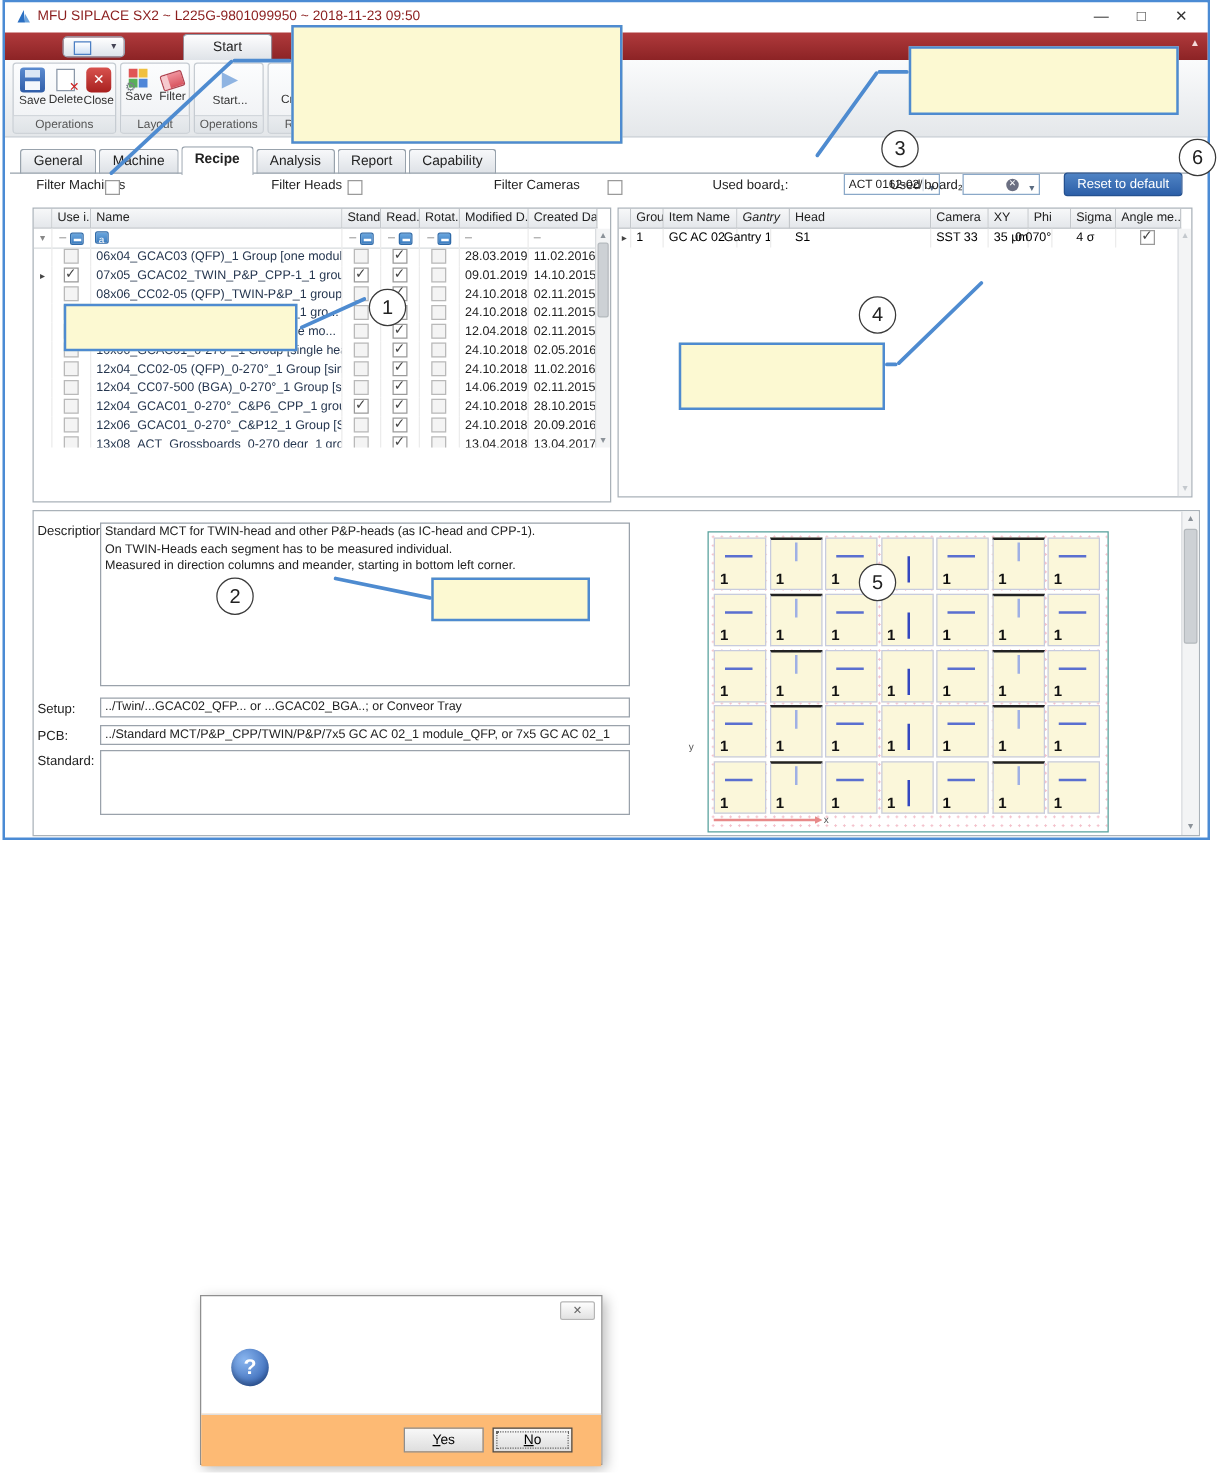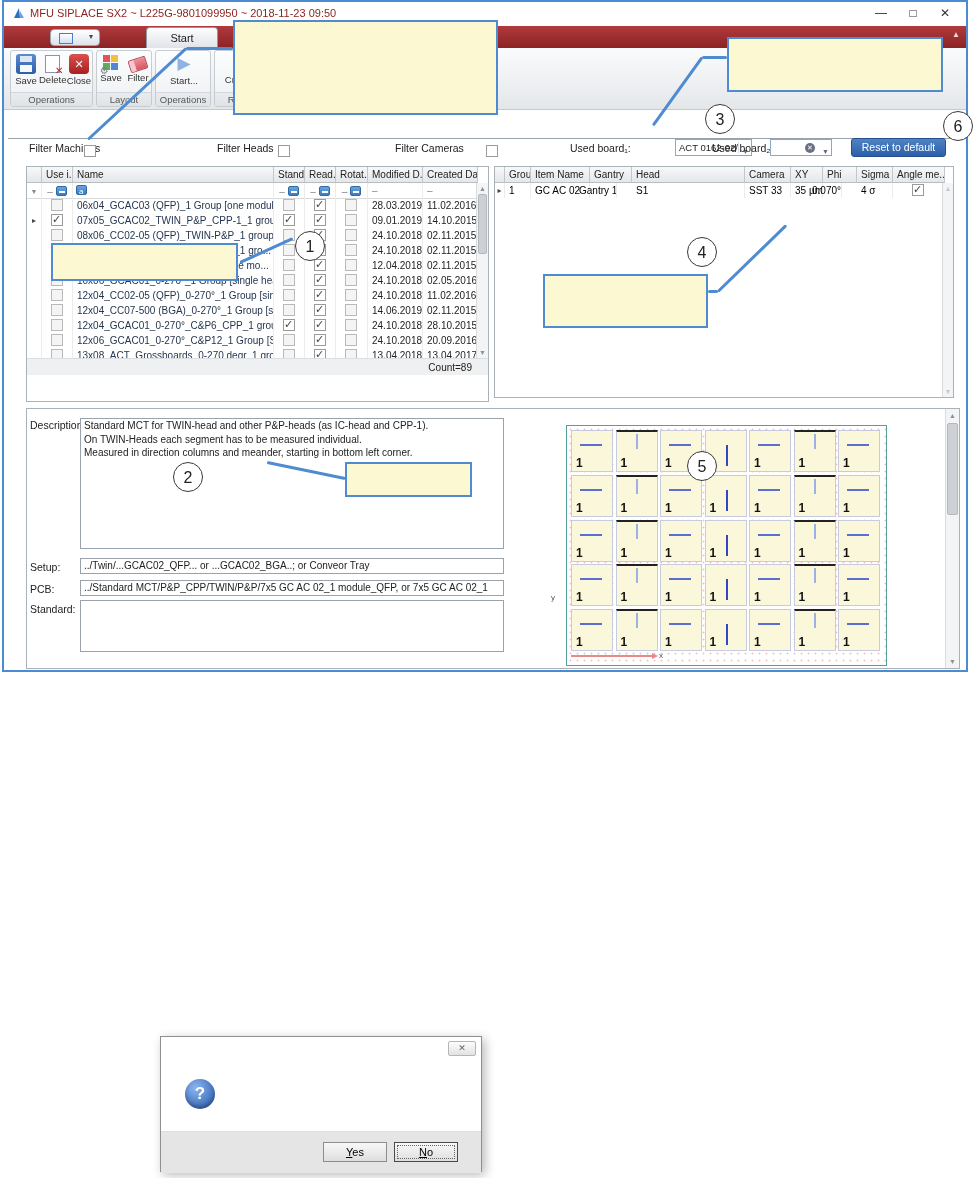--- a/index.html
+++ b/index.html
@@ -97,21 +97,21 @@
   
   .co-box{position:absolute;background:#fcf9d2;border:2px solid #4e8bd0;box-sizing:border-box;z-index:20;}
   .co-line{position:absolute;height:3px;background:#4e8bd0;border-radius:2px;transform-origin:0 50%;z-index:21;}
   .co-circle{position:absolute;width:30px;height:30px;border:1.5px solid #3a3a3a;border-radius:50%;background:#fff;text-align:center;line-height:30px;font-size:16px;color:#222;box-sizing:border-box;z-index:22;}
   
   .dialog{position:absolute;left:160px;top:1036px;width:322px;height:136px;border:1px solid #8f8f8f;background:#fff;box-shadow:3px 3px 10px rgba(0,0,0,.28);box-sizing:border-box;}
   .dlg-title{position:absolute;left:0;top:0;width:100%;height:22px;background:linear-gradient(#f6f7f8,#e7e9ec);border-bottom:1px solid #d7d9dc;font-size:11px;color:#222;line-height:22px;padding-left:8px;box-sizing:border-box;}
   .dlg-close{position:absolute;right:5px;top:4px;width:28px;height:15px;border:1px solid #b5b5b5;border-radius:2px;background:linear-gradient(#fdfdfd,#e2e2e2);text-align:center;line-height:13px;font-size:9px;color:#666;box-sizing:border-box;}
   .qicon{position:absolute;left:24px;top:42px;width:30px;height:30px;border-radius:50%;background:radial-gradient(circle at 35% 30%,#8ab6ef,#2253a8);color:#fff;font-weight:bold;font-size:17px;text-align:center;line-height:30px;box-shadow:inset 0 -3px 4px rgba(0,0,0,.25);}
   .dlg-msg{position:absolute;left:62px;top:50px;font-size:11px;font-weight:bold;color:#111;}
-  .dlg-strip{position:absolute;left:0;top:94px;width:100%;height:41px;background:#e5e5e5;border-top:1px solid #dfdfdf;}
+  .dlg-strip{position:absolute;left:0;top:94px;width:100%;height:41px;background:#fdba74;border-top:1px solid #dfdfdf;}
   .dlg-btn{position:absolute;top:10px;width:64px;height:20px;border:1px solid #8e8e8e;background:linear-gradient(#f8f8f8,#dedede);font-size:11px;text-align:center;box-sizing:border-box;}
   .dlg-btn span{display:block;line-height:18px;}
   .dlg-btn span::first-letter{text-decoration:underline;}
   .dlg-btn.focus{border:1px solid #4a4a4a;outline:1px dotted #666;outline-offset:-4px;}
 </style>
 </head>
 <body>
 
 <div class="win">
   
@@ -176,20 +176,28 @@
     </div>
     <div class="rgroup" style="left:210px;width:56px;">
       <div class="rbtn rbtn-wide" style="left:2px;">
           <div class="ic ic-create"></div>
           <div class="lbl">Create...</div>
         </div>
       <div class="rglabel">Report</div>
     </div>
   </div>
   
+  <div class="tabstrip" id="tabstrip">
+      <div class="tab" style="position: relative;">General</div>
+      <div class="tab" style="position: relative;">Machine</div>
+      <div class="tab sel" style="position: relative;">Recipe</div>
+      <div class="tab" style="position: relative;">Analysis</div>
+      <div class="tab" style="position: relative;">Report</div>
+      <div class="tab" style="position: relative;">Capability</div>
+    </div>
   <div class="tabline"></div>
   
   <span class="flabel" style="left:25px;">Filter Machines</span>
   <span class="cb abs" style="left:80px;top:139px;"></span>
   <span class="flabel" style="left:213px;">Filter Heads</span>
   <span class="cb abs" style="left:258px;top:139px;"></span>
   <span class="flabel" style="left:391px;">Filter Cameras</span>
   <span class="cb abs" style="left:449px;top:139px;"></span>
   <span class="flabel" style="left:566px;">Used board₁:</span>
   <div class="combo" style="left:627px;width:77px;margin-left:44px;"><span>ACT 0162-02/</span><span class="divline"></span><span class="darr">▼</span></div>
@@ -421,28 +429,27 @@
           </div>
           <div class="tcell datecell" style="left:341px;width:55px;">13.04.2018...</div>
           <div class="tcell datecell" style="left:396px;width:55px;">13.04.2017...</div>
         </div>
       </div>
       <div class="vscroll" style="right:0;top:16px;width:11px;height:175px;">
         <div class="sarr" style="top:2px;">▲</div>
         <div class="vthumb" style="top:11px;height:58px;"></div>
         <div class="sarr" style="bottom:2px;">▼</div>
       </div>
-      <div class="countband" style="top:191px;height:17px;line-height:17px;padding-right:16px;">Count=89</div>
     </div>
   
   <div class="panel" id="rpanel" style="left:490px;top:164px;width:460px;height:232px;">
       <div class="hcell" style="left:0px;width:10px;"></div>
       <div class="hcell" style="left:10px;width:26px;">Group</div>
       <div class="hcell" style="left:36px;width:59px;">Item Name</div>
-      <div class="hcell" style="left:95px;width:42px;">Gantry</div>
+      <div class="hcell" style="left:95px;width:42px;font-style:italic;">Gantry</div>
       <div class="hcell" style="left:137px;width:113px;">Head</div>
       <div class="hcell" style="left:250px;width:46px;">Camera</div>
       <div class="hcell" style="left:296px;width:32px;">XY</div>
       <div class="hcell" style="left:328px;width:34px;">Phi</div>
       <div class="hcell" style="left:362px;width:36px;">Sigma</div>
       <div class="hcell" style="left:398px;width:52px;">Angle me...</div>
       <div class="trow" style="top:16px;">
         <div class="tcell rowind" style="left:0px;width:10px;">▸</div>
         <div class="tcell" style="left:10px;width:26px;">1</div>
         <div class="tcell" style="left:36px;width:59px;">GC AC 02</div>

